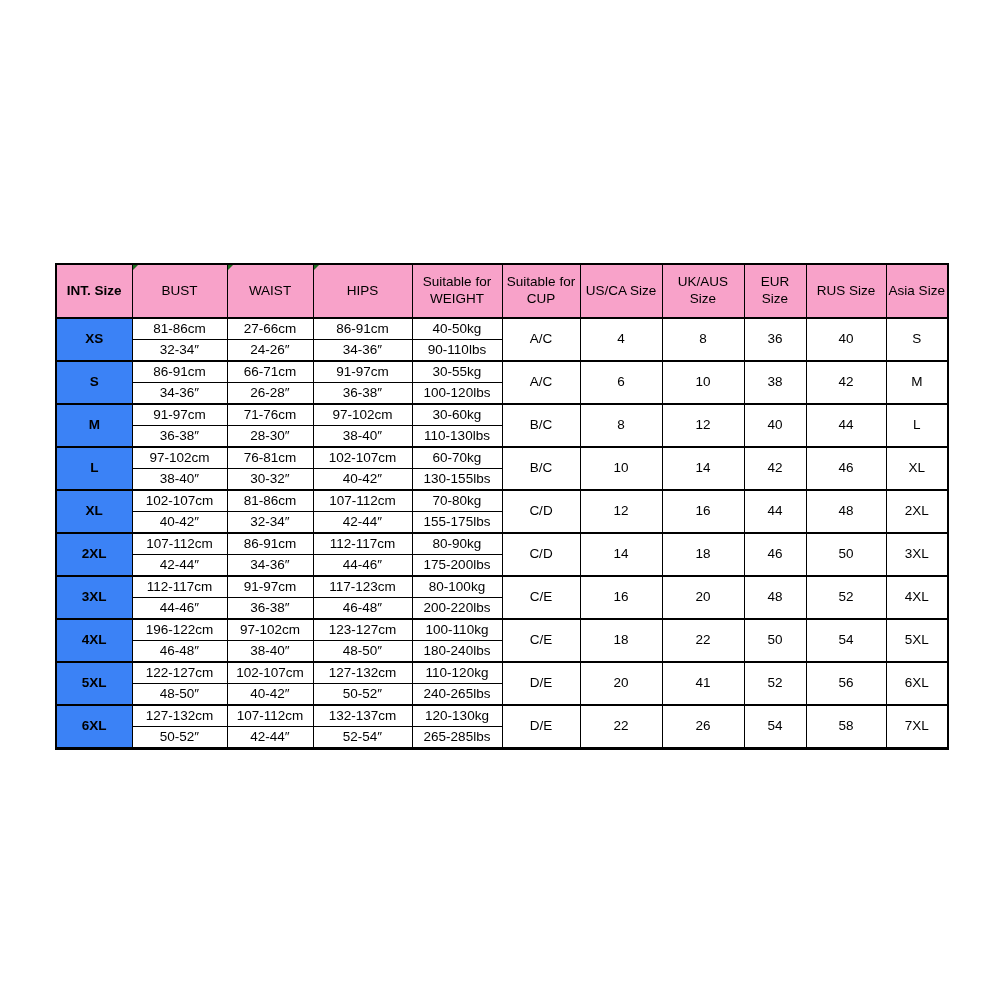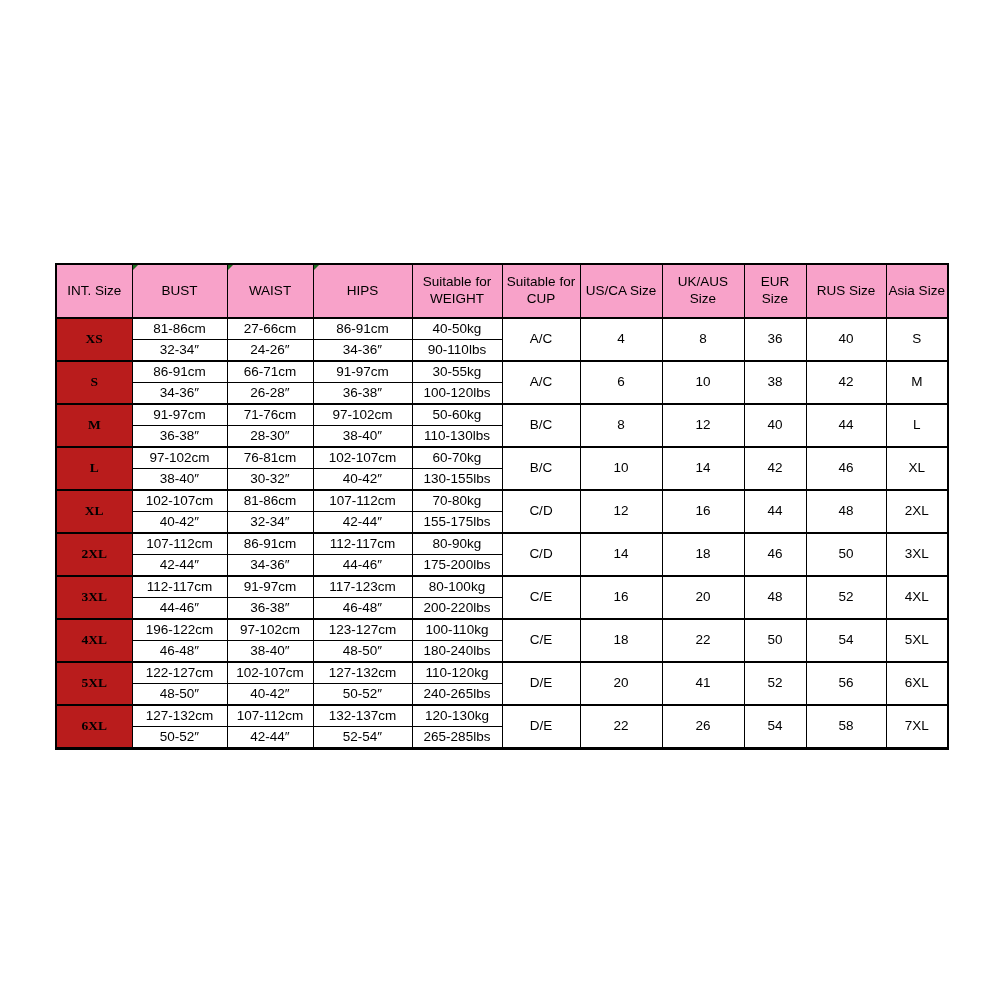--- a/index.html
+++ b/index.html
@@ -41,27 +41,26 @@
     overflow: hidden;
     white-space: pre-line;
   }
   table.size-chart thead th {
     height: 52px;
     background: #f8a2c9;
     position: relative;
     border-bottom-width: 2px;
   }
   table.size-chart thead th.first-col {
-    font-weight: normal;
+    font-weight: bold;
     margin-left: 12px;
   }
   table.size-chart tbody th.size-cell {
     font-weight: bold;
-    background: #b91c1c;
-    font-family: Liberation Serif, serif;
+    background: #3b82f6;
   }
   table.size-chart tbody td,
   table.size-chart tbody th {
     height: 20px;
   }
   table.size-chart tbody tr.group-start td,
   table.size-chart tbody tr.group-start th {
     border-top: 2px solid #000000;
   }
   .corner-marker {
@@ -149,21 +148,21 @@
             <td>34-36″</td>
             <td>26-28″</td>
             <td>36-38″</td>
             <td>100-120lbs</td>
           </tr>
           <tr class="group-start">
             <th class="size-cell" rowspan="2">M</th>
             <td>91-97cm</td>
             <td>71-76cm</td>
             <td>97-102cm</td>
-            <td>50-60kg</td>
+            <td>30-60kg</td>
             <td rowspan="2">B/C</td>
             <td rowspan="2">8</td>
             <td rowspan="2">12</td>
             <td rowspan="2">40</td>
             <td rowspan="2">44</td>
             <td rowspan="2">L</td>
           </tr>
           <tr>
             <td>36-38″</td>
             <td>28-30″</td>

